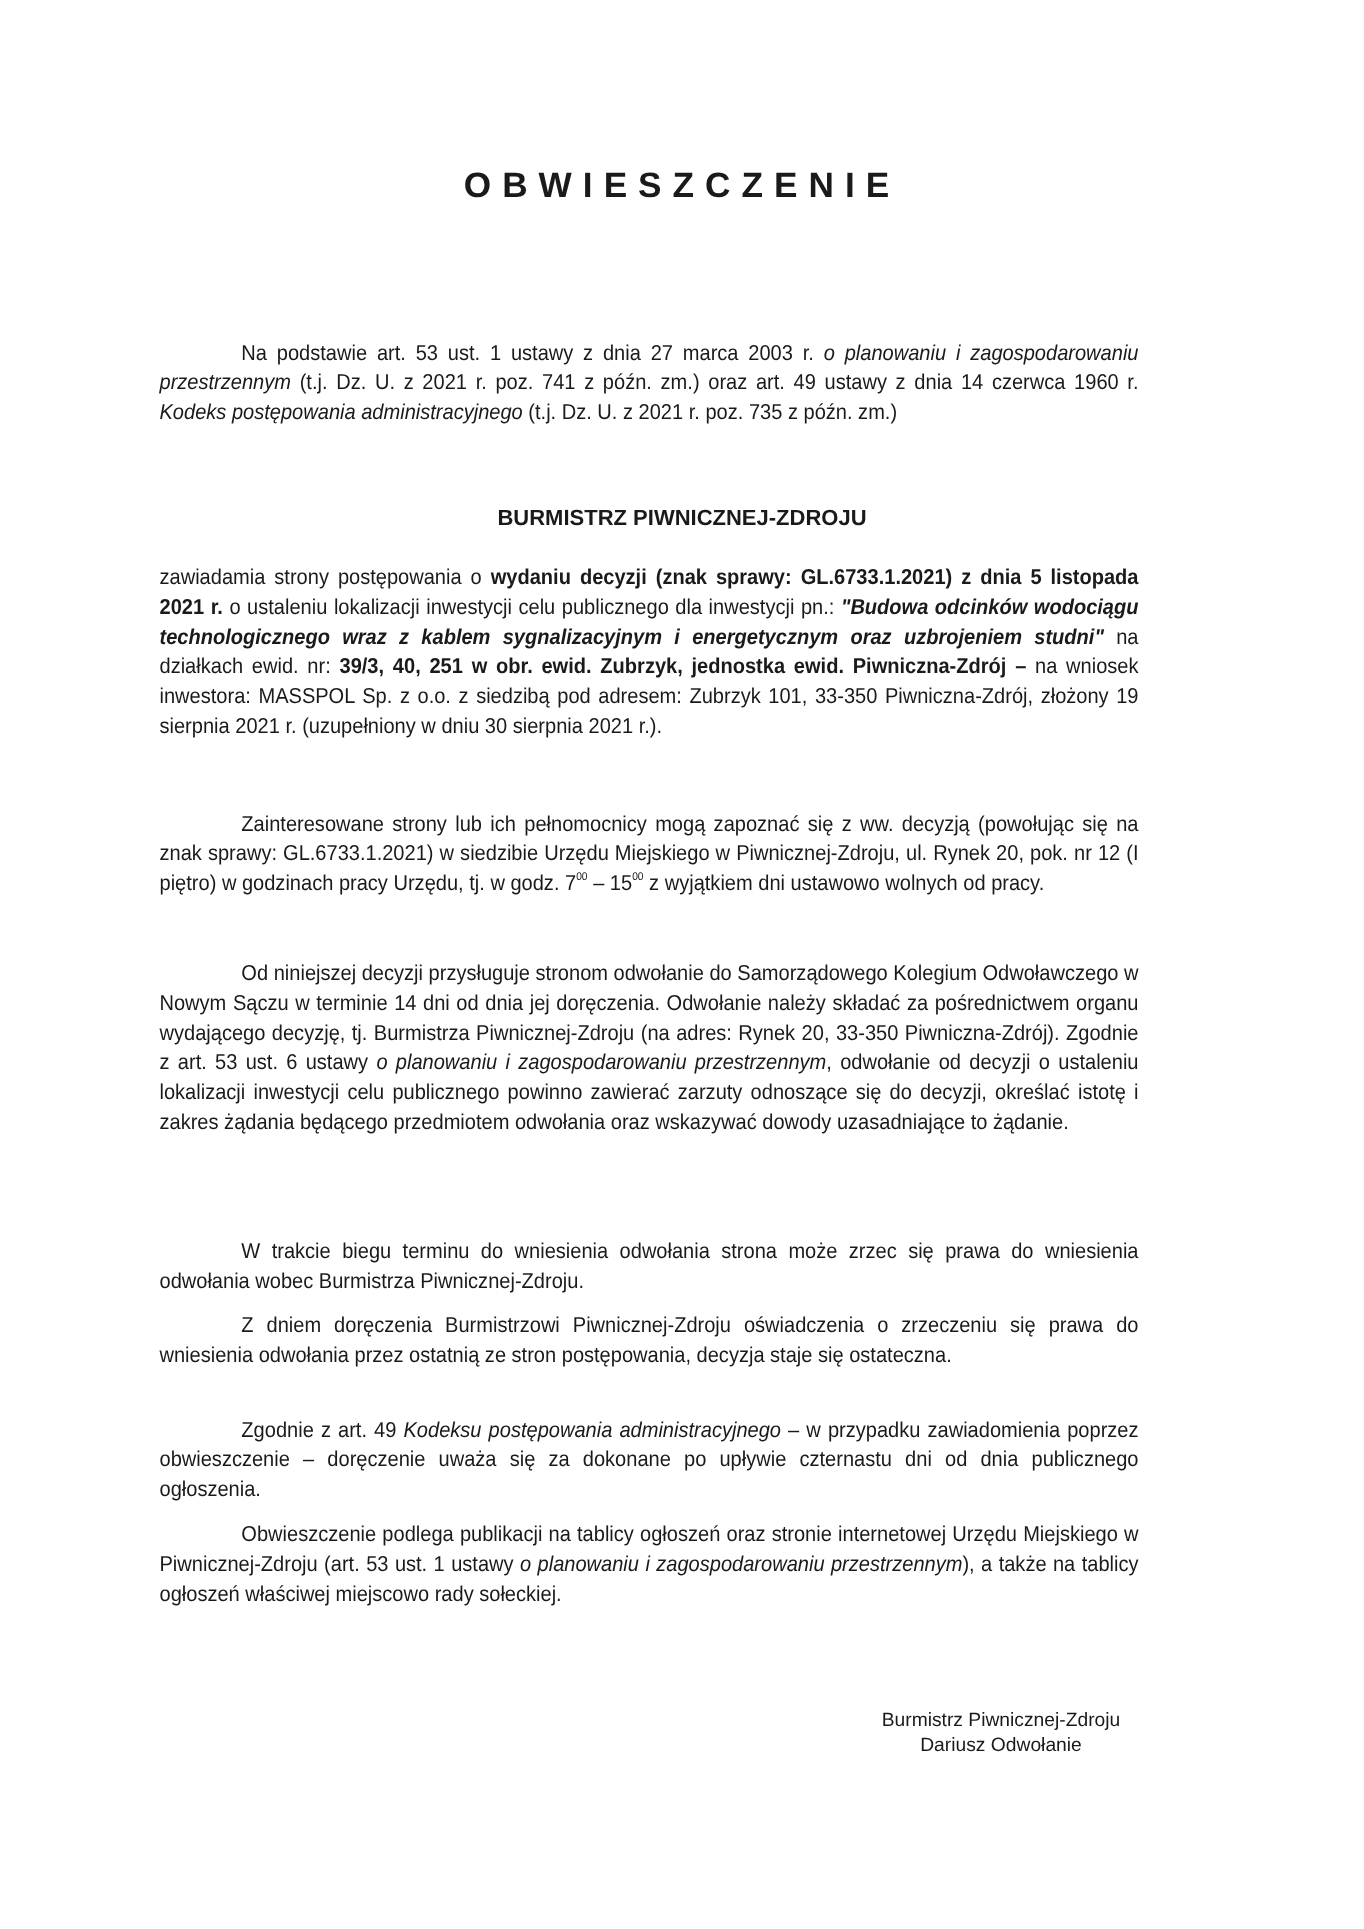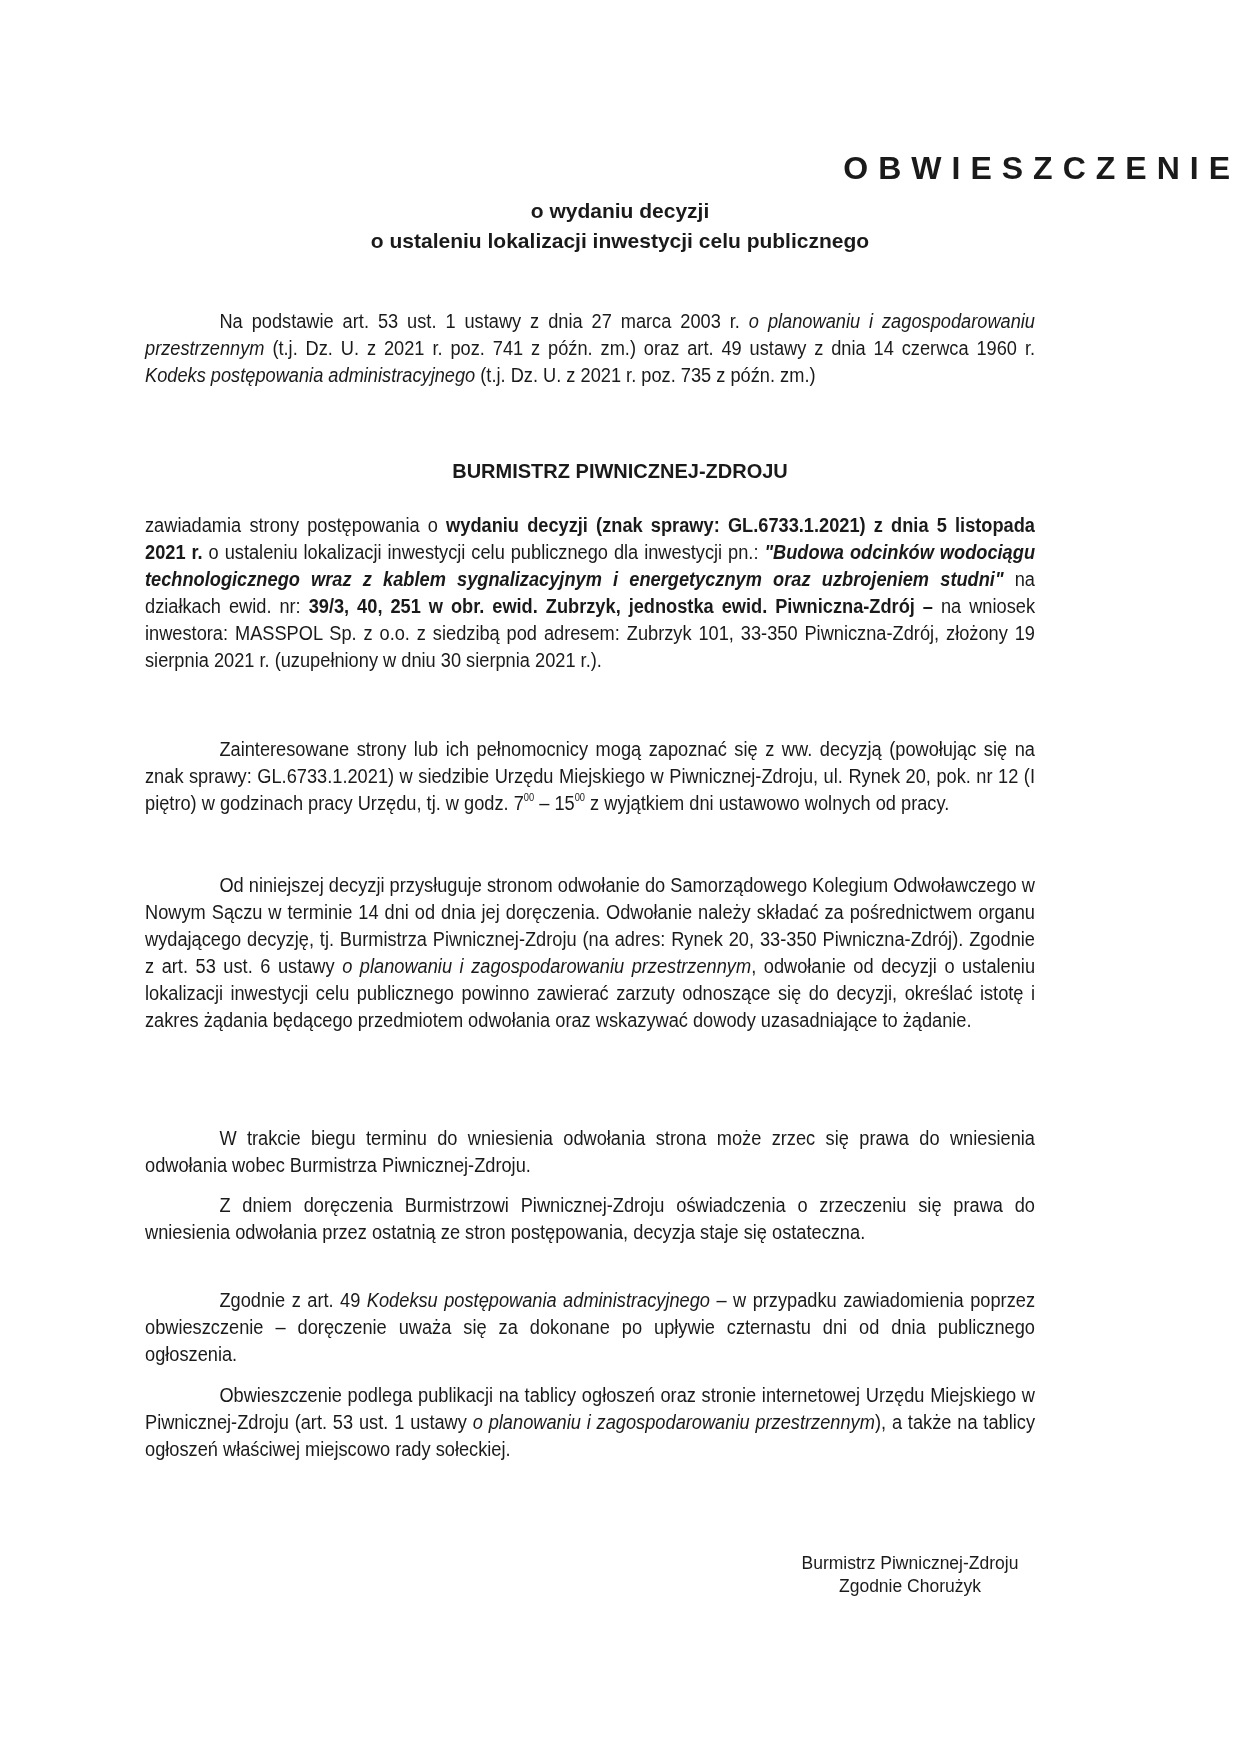--- a/index.html
+++ b/index.html
@@ -2,21 +2,21 @@
 <html><head>
 <meta charset="utf-8">
 <style>
   html, body { margin: 0; padding: 0; background: #ffffff; }
   body {
     width: 1240px; height: 1754px; position: relative; overflow: hidden;
     font-family: "Liberation Sans", sans-serif; color: #1a1a1a;
   }
   .page { position: absolute; left: 0; top: 0; width: 1240px; height: 1754px; }
   .title {
-    position: absolute; top: 148px; left: 0; width: 1240px; text-align: right;
+    position: absolute; top: 148px; left: 0; width: 1240px; text-align: center;
     font-weight: bold; font-size: 32px; letter-spacing: 10px; line-height: 40px;
   }
   .subtitle {
     position: absolute; top: 196px; left: 0; width: 1240px; text-align: center;
     font-weight: bold; font-size: 21px; line-height: 30px;
   }
   .body-text {
     position: absolute; left: 145px; width: 957px;
     font-size: 19.6px; line-height: 27px; text-align: justify;
     transform: scaleX(0.93); transform-origin: left top;
@@ -35,24 +35,20 @@
     font-size: 17.5px; line-height: 23px;
   }
 </style>
 </head>
 <body>
 
 <div class="page">
 
   <div class="title">OBWIESZCZENIE</div>
 
-  <div class="subtitle">
-    <div>o wydaniu decyzji</div>
-    <div>o ustaleniu lokalizacji inwestycji celu publicznego</div>
-  </div>
 
   <div class="body-text" style="top:308px;">
     <p class="indent">
       <span>Na podstawie art. 53 ust. 1 ustawy z dnia 27 marca 2003 r. </span><i>o planowaniu i zagospodarowaniu przestrzennym</i><span> (t.j. Dz. U. z 2021 r. poz. 741 z późn. zm.) oraz art. 49 ustawy z dnia 14 czerwca 1960 r. </span><i>Kodeks postępowania administracyjnego</i><span> (t.j. Dz. U. z 2021 r. poz. 735 z późn. zm.)</span>
     </p>
   </div>
 
   <div class="heading2">BURMISTRZ PIWNICZNEJ-ZDROJU</div>
 
   <div class="body-text" style="top:512px;">
@@ -88,16 +84,16 @@
   </div>
 
   <div class="body-text" style="top:1382px;">
     <p class="indent">
       <span>Obwieszczenie podlega publikacji na tablicy ogłoszeń oraz stronie internetowej Urzędu Miejskiego w Piwnicznej-Zdroju (art. 53 ust. 1 ustawy </span><i>o planowaniu i zagospodarowaniu przestrzennym</i><span>), a także na tablicy ogłoszeń właściwej miejscowo rady sołeckiej.</span>
     </p>
   </div>
 
   <div class="signature">
     <div>Burmistrz Piwnicznej-Zdroju</div>
-    <div>Zgodnie Chorużyk</div>
+    <div>Dariusz Odwołanie</div>
   </div>
 
 </div>
 
 </body></html>

